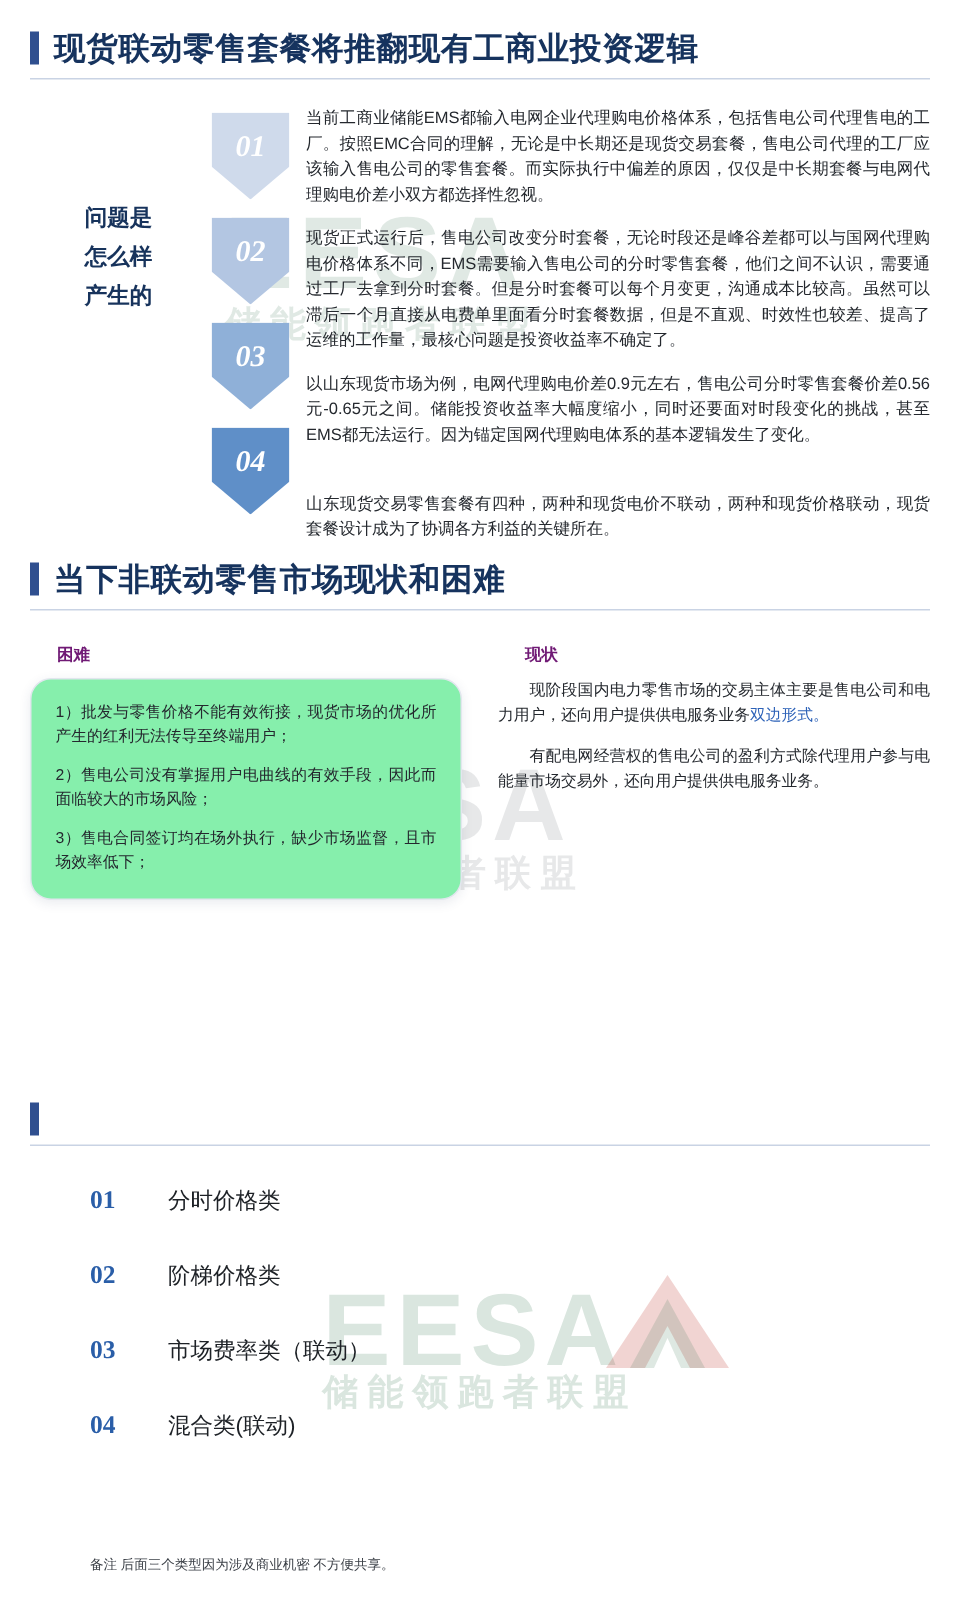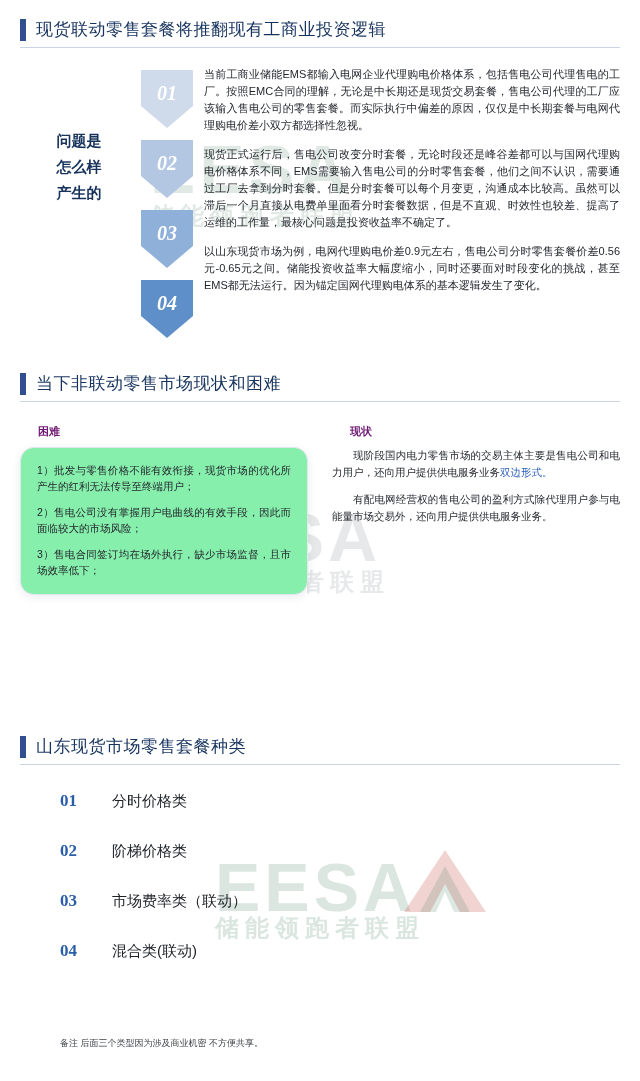--- a/index.html
+++ b/index.html
@@ -27,22 +27,22 @@
     align-items: center;
     gap: 10px;
   }
   .section-bar {
     width: 6px;
     height: 22px;
     background: #2f4f8f;
     flex: 0 0 auto;
   }
   .section-title {
-    font-size: 17px;
-    font-weight: normal;
+    font-size: 21px;
+    font-weight: bold;
     color: #16335e;
     letter-spacing: 0.5px;
   }
   .rule {
     height: 1px;
     background: #c9d3e4;
     margin-top: 6px;
   }
 
   
@@ -287,20 +287,21 @@
         <div class="arrow-item">
           <div class="arrow-shape a4"></div>
           <div class="arrow-num">04</div>
         </div>
       </div>
 
       <div class="sec1-right">
         <div class="para p1">当前工商业储能EMS都输入电网企业代理购电价格体系，包括售电公司代理售电的工厂。按照EMC合同的理解，无论是中长期还是现货交易套餐，售电公司代理的工厂应该输入售电公司的零售套餐。而实际执行中偏差的原因，仅仅是中长期套餐与电网代理购电价差小双方都选择性忽视。</div>
         <div class="para p2">现货正式运行后，售电公司改变分时套餐，无论时段还是峰谷差都可以与国网代理购电价格体系不同，EMS需要输入售电公司的分时零售套餐，他们之间不认识，需要通过工厂去拿到分时套餐。但是分时套餐可以每个月变更，沟通成本比较高。虽然可以滞后一个月直接从电费单里面看分时套餐数据，但是不直观、时效性也较差、提高了运维的工作量，最核心问题是投资收益率不确定了。</div>
         <div class="para p3">以山东现货市场为例，电网代理购电价差0.9元左右，售电公司分时零售套餐价差0.56元-0.65元之间。储能投资收益率大幅度缩小，同时还要面对时段变化的挑战，甚至EMS都无法运行。因为锚定国网代理购电体系的基本逻辑发生了变化。</div>
+        <div class="para p4">山东现货交易零售套餐有四种，两种和现货电价不联动，两种和现货价格联动，现货套餐设计成为了协调各方利益的关键所在。</div>
       </div>
     </div>
   </div>
 
   <div class="sec2">
     <div class="section-head">
       <div class="section-bar"></div>
       <div class="section-title">当下非联动零售市场现状和困难</div>
     </div>
     <div class="rule"></div>
@@ -325,21 +326,20 @@
             <span>有配电网经营权的售电公司的盈利方式除代理用户参与电能量市场交易外，还向用户提供供电服务业务。</span>
           </p>
         </div>
       </div>
     </div>
   </div>
 
   <div class="sec3">
     <div class="section-head">
       <div class="section-bar"></div>
-      <div class="section-title">山东现货市场零售套餐种类</div>
     </div>
     <div class="rule"></div>
 
     <div class="sec3-list">
       <div class="sec3-row">
         <div class="sec3-num">01</div>
         <div class="sec3-text">分时价格类</div>
       </div>
       <div class="sec3-row">
         <div class="sec3-num">02</div>

